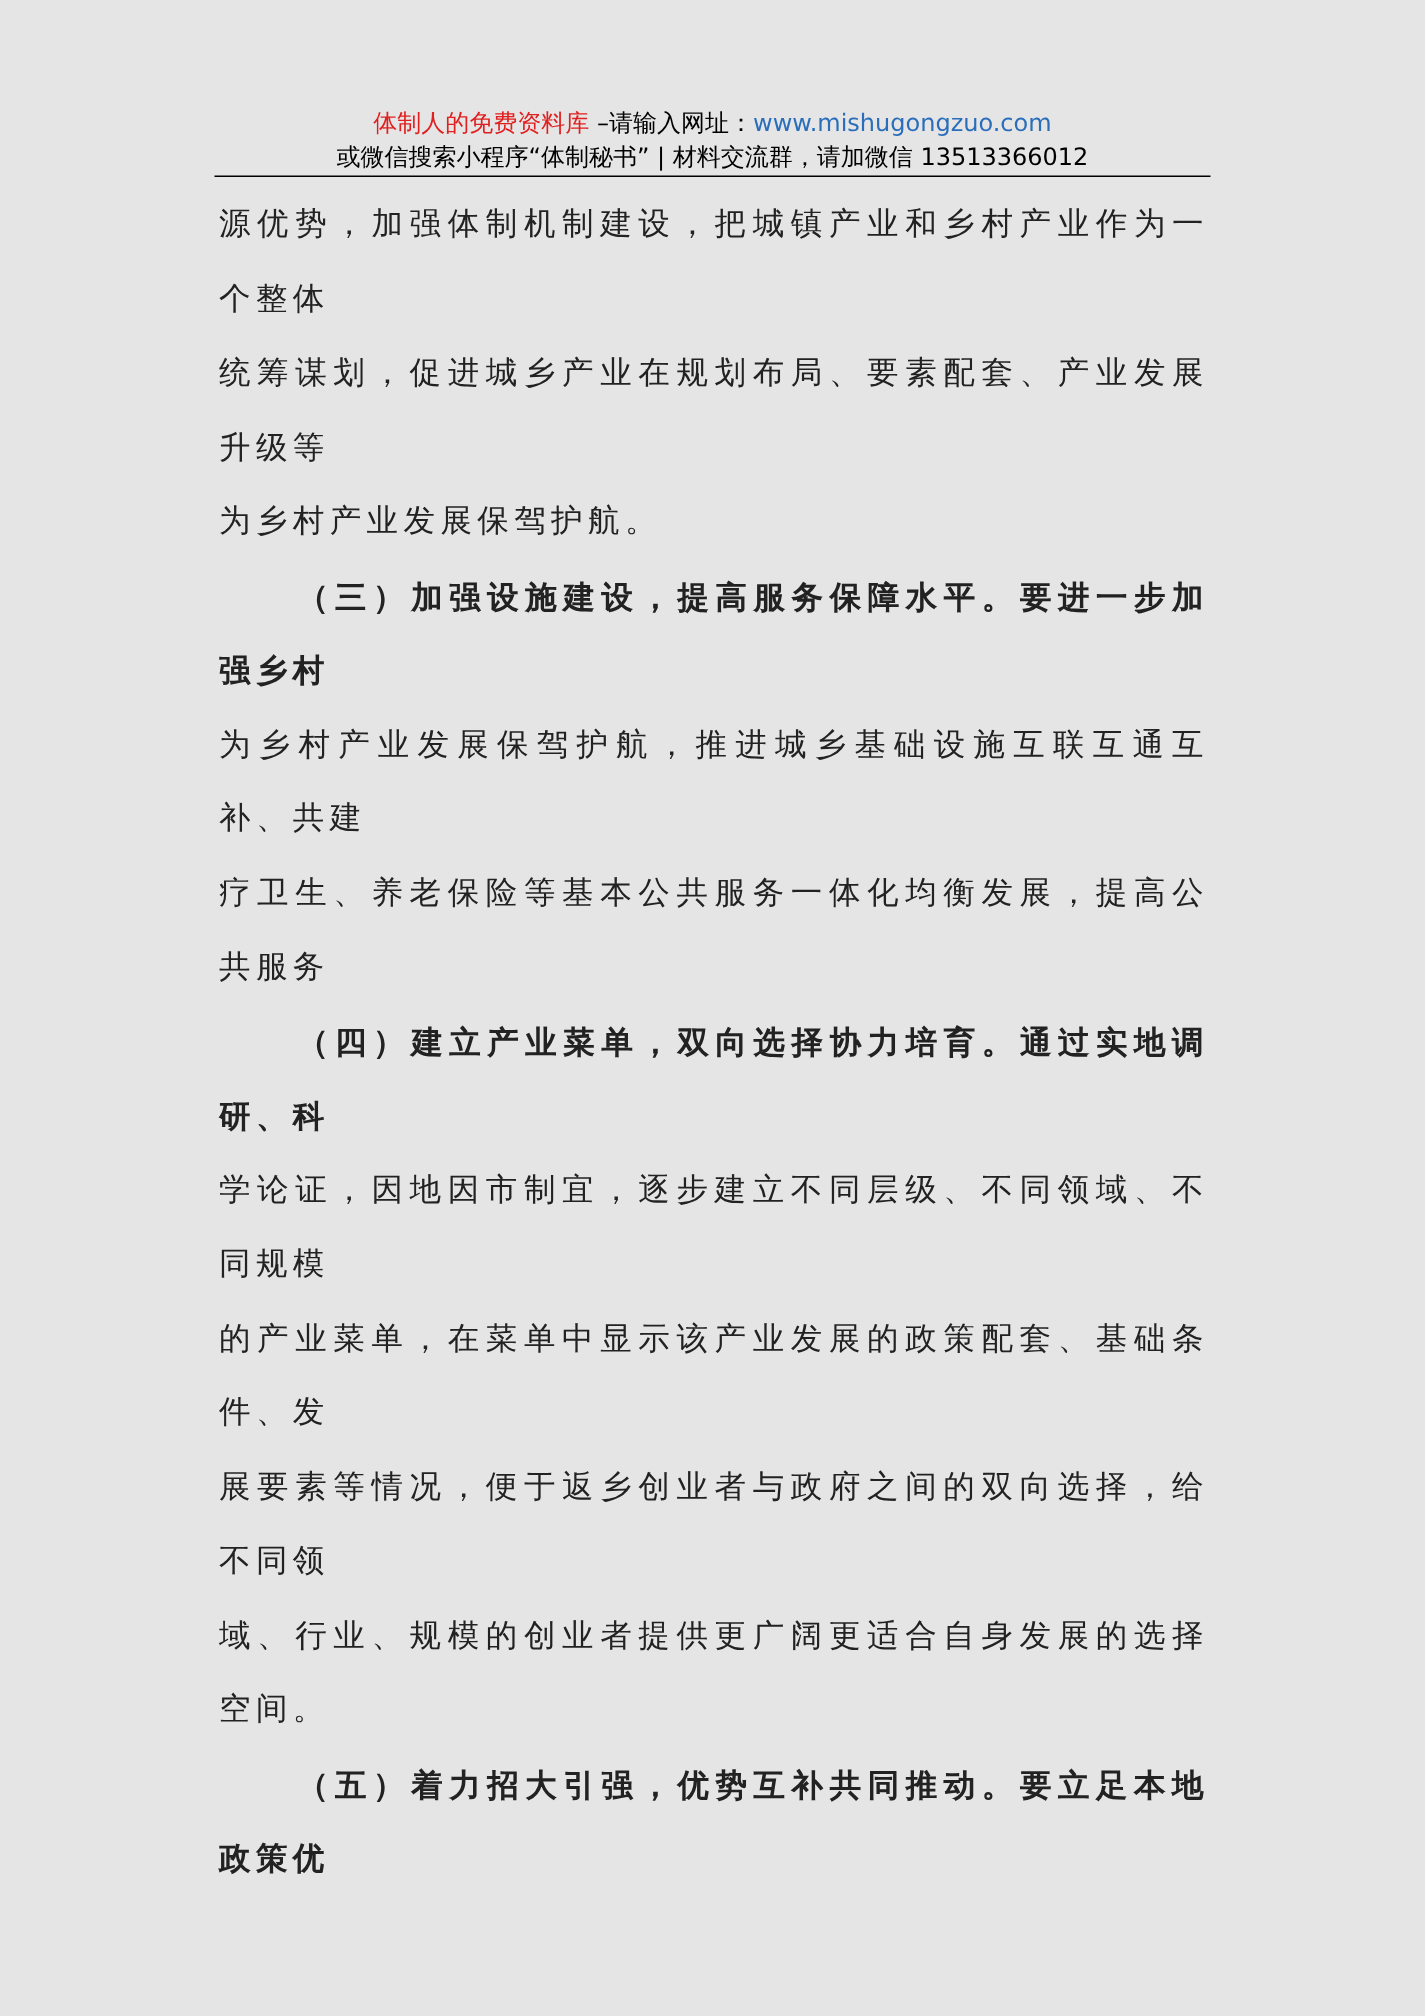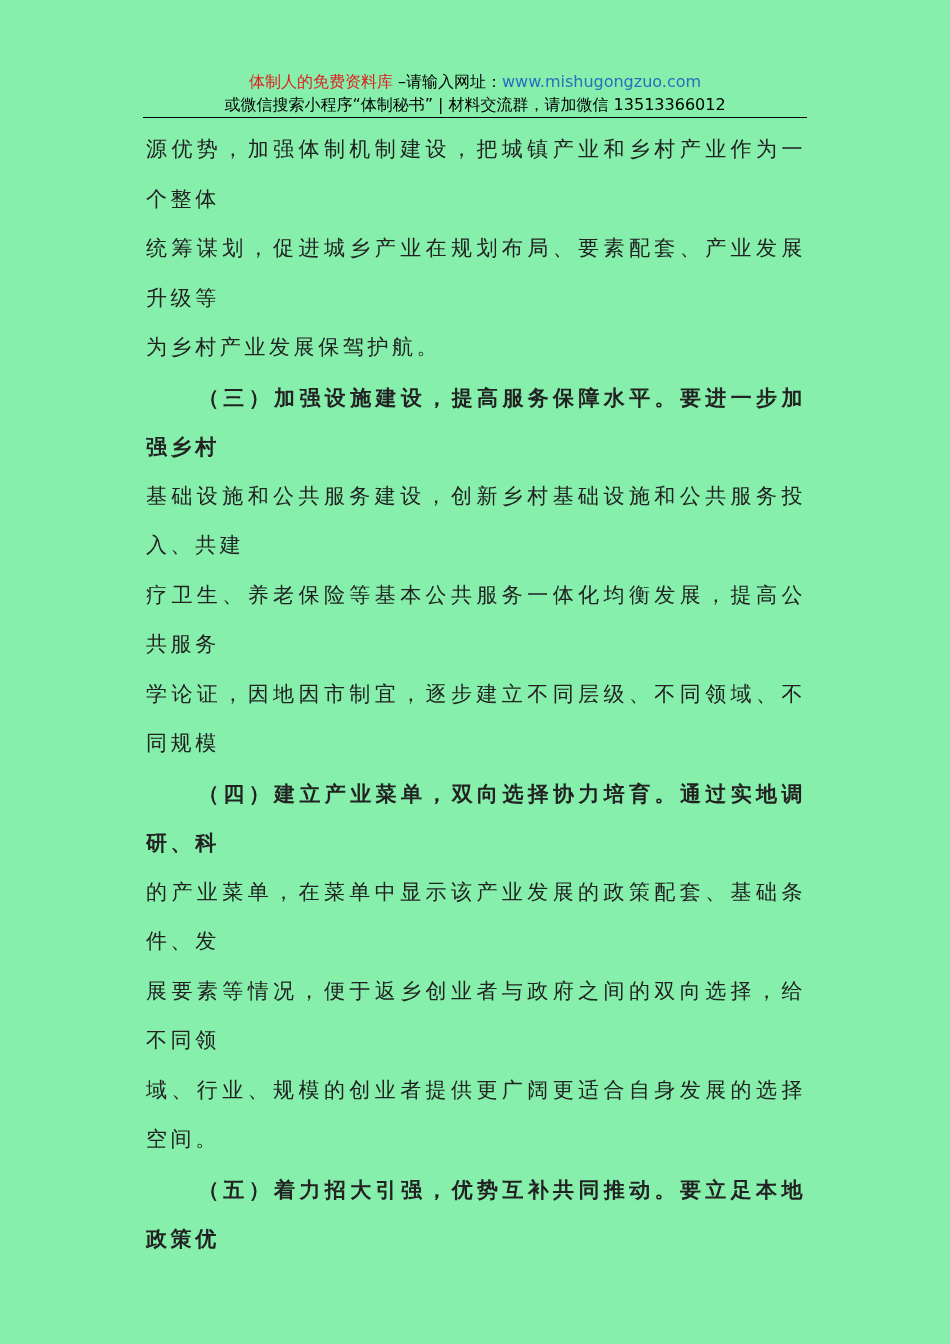--- a/index.html
+++ b/index.html
@@ -1,17 +1,17 @@
 <!DOCTYPE html>
 <html><head>
 <meta charset="utf-8">
 <style>
   html, body { margin: 0; padding: 0; background: #ffffff; }
   body { width: 950px; height: 1344px; position: relative; overflow: hidden; }
-  .page { position: absolute; left: 0; top: 0; width: 950px; height: 1344px; background: #86efac; }
+  .page { position: absolute; left: 0; top: 0; width: 950px; height: 1344px; background: #e5e5e5; }
   .header { position: absolute; left: 143px; top: 70px; width: 664px; text-align: center; font-family: "DejaVu Sans", "Liberation Sans", sans-serif; }
   .header-line1 { font-size: 16px; line-height: 24px; white-space: nowrap; }
   .header-line2 { font-size: 16px; line-height: 22px; white-space: nowrap; color: #000; }
   .brand { color: #e02020; }
   .sep { color: #000; }
   .url { color: #2a6ebb; }
   .rule { position: absolute; left: 143px; top: 117px; width: 664px; height: 0; border-top: 1.5px solid #000; }
   .body { position: absolute; left: 146px; top: 125px; width: 660px; font-family: "DejaVu Serif", "Liberation Serif", serif; font-size: 21px; color: #222; }
   .para { margin: 0; line-height: 49.5px; letter-spacing: 3.6px; text-align: justify; }
   .indent { text-indent: 52px; font-weight: bold; }
@@ -30,26 +30,26 @@
   <div class="rule"></div>
 
   <div class="body">
     <div>
       <div class="para">源优势，加强体制机制建设，把城镇产业和乡村产业作为一个整体</div>
       <div class="para">统筹谋划，促进城乡产业在规划布局、要素配套、产业发展升级等</div>
       <div class="para">为乡村产业发展保驾护航。</div>
     </div>
     <div>
       <div class="para indent">（三）加强设施建设，提高服务保障水平。要进一步加强乡村</div>
-      <div class="para">基础设施和公共服务建设，创新乡村基础设施和公共服务投入、共建</div>
+      <div class="para">为乡村产业发展保驾护航，推进城乡基础设施互联互通互补、共建</div>
       <div class="para">疗卫生、养老保险等基本公共服务一体化均衡发展，提高公共服务</div>
     </div>
     <div>
+      <div class="para indent">（四）建立产业菜单，双向选择协力培育。通过实地调研、科</div>
       <div class="para">学论证，因地因市制宜，逐步建立不同层级、不同领域、不同规模</div>
-      <div class="para indent">（四）建立产业菜单，双向选择协力培育。通过实地调研、科</div>
       <div class="para">的产业菜单，在菜单中显示该产业发展的政策配套、基础条件、发</div>
       <div class="para">展要素等情况，便于返乡创业者与政府之间的双向选择，给不同领</div>
       <div class="para">域、行业、规模的创业者提供更广阔更适合自身发展的选择空间。</div>
     </div>
     <div>
       <div class="para indent">（五）着力招大引强，优势互补共同推动。要立足本地政策优</div>
 
     </div>
 
   </div>

